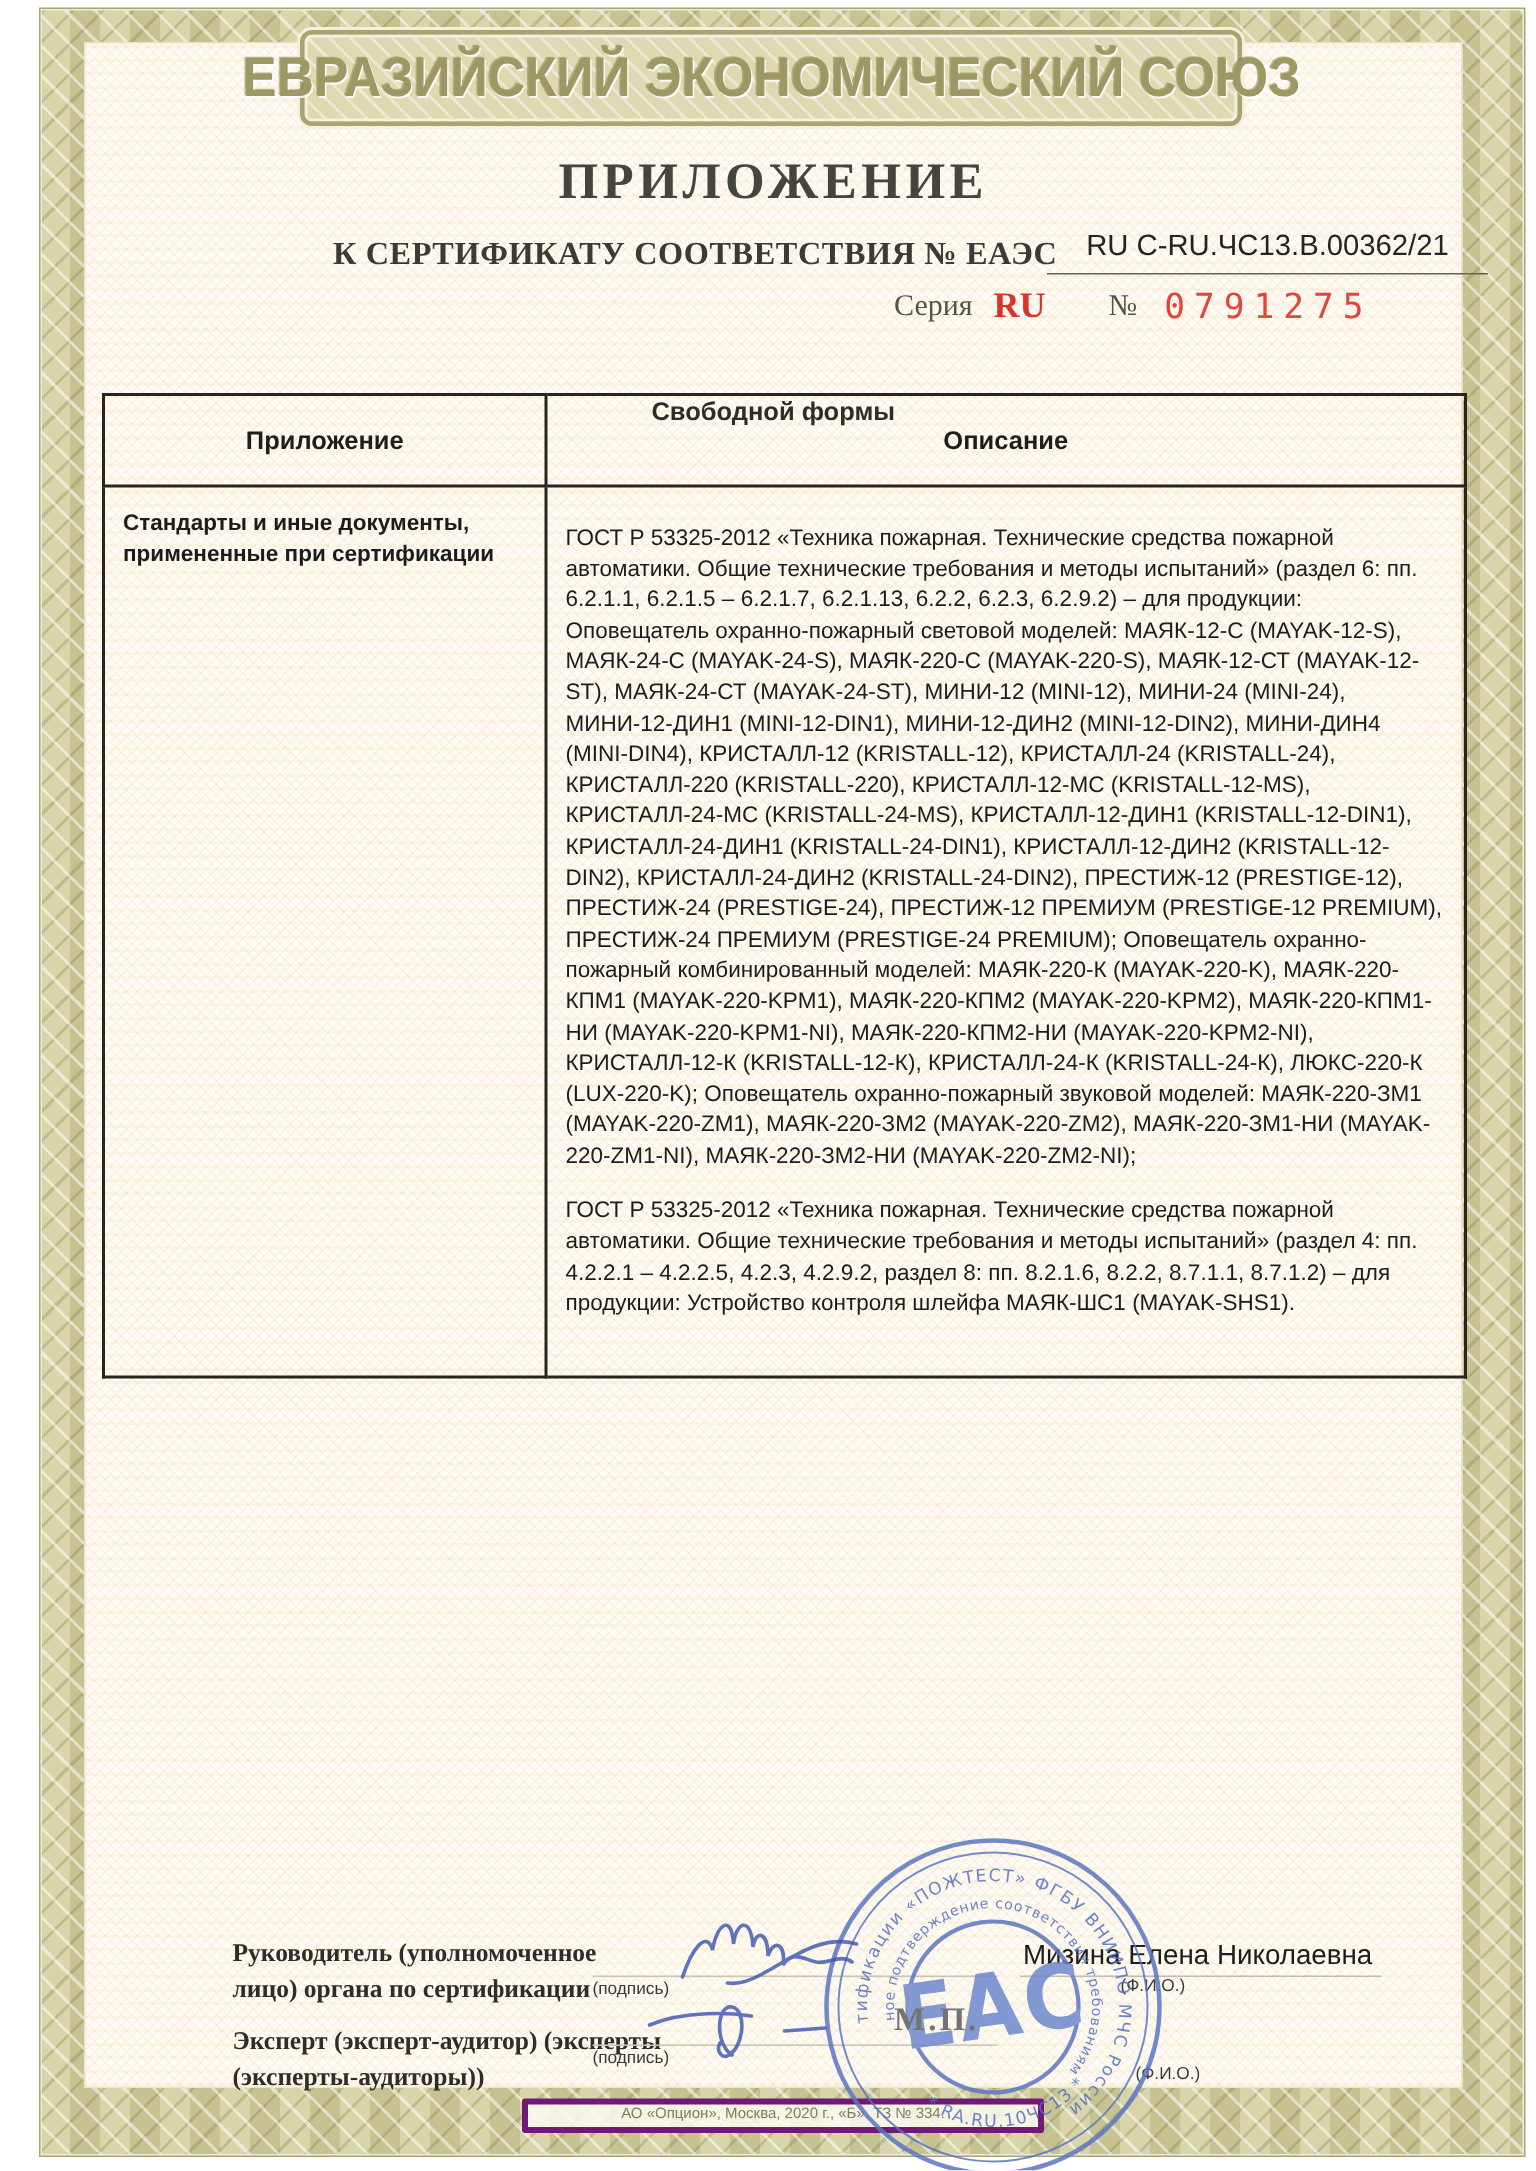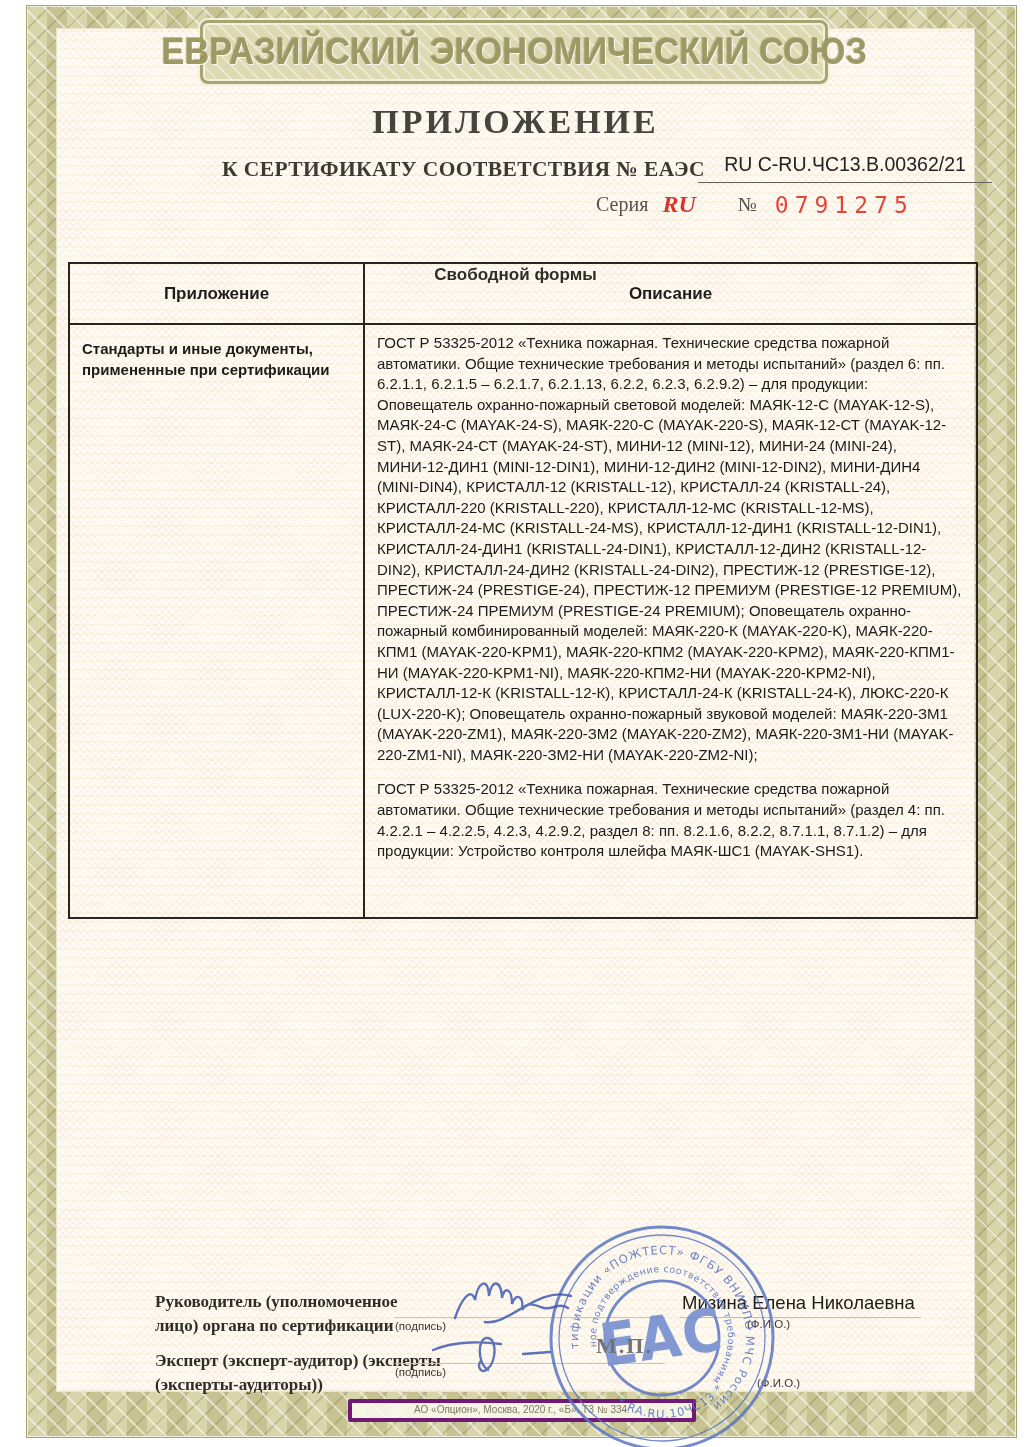--- a/index.html
+++ b/index.html
@@ -36,38 +36,38 @@
     font-family:"Liberation Serif",serif;font-weight:bold;font-size:34px;
     letter-spacing:3px;color:#45443e;}
   .cert-prefix{position:absolute;left:222px;top:157px;
     font-family:"Liberation Serif",serif;font-weight:bold;font-size:21.5px;
     color:#3b3a35;letter-spacing:.4px;}
   .cert-number{position:absolute;left:698px;top:153px;width:294px;text-align:center;
     font-size:19.5px;color:#232323;border-bottom:1.5px solid #63635c;padding-bottom:6px;}
   .series-line{position:absolute;left:596px;top:191px;display:flex;align-items:center;}
   .series-label{font-family:"Liberation Serif",serif;font-size:20px;color:#55524a;}
   .series-value{font-family:"Liberation Serif",serif;font-weight:bold;font-size:24px;
-    color:#d8352a;margin-left:14px;font-style:italic;}
+    color:#d8352a;margin-left:14px;}
   .num-sign{font-family:"Liberation Serif",serif;font-size:20px;color:#55524a;margin-left:42px;}
   .num-value{font-family:"DejaVu Sans Mono",monospace;font-size:23px;color:#e2463a;
     letter-spacing:6px;margin-left:18px;}
   .form-type{position:absolute;left:56px;top:226px;width:919px;text-align:center;
     font-weight:bold;font-size:17px;color:#2d2d28;margin-top:39px;}
   
   .doc-table{position:absolute;left:68px;top:262px;width:910px;height:651px;
     border-collapse:collapse;table-layout:fixed;}
   .doc-table th,.doc-table td{border:2.5px solid #26261f;vertical-align:top;}
   .doc-table th{height:57px;vertical-align:middle;text-align:center;
     font-size:17px;font-weight:bold;color:#1e1e1a;}
   .col1{width:291px;}
   .appendix-cell{padding:13px 10px 0 12px;font-weight:bold;font-size:15px;
     line-height:1.4;color:#1c1c18;}
   .desc-cell{padding:8px 12px 0 12px;}
   .desc-inner{height:584px;overflow:hidden;font-size:15px;line-height:20.6px;color:#1c1c18;}
-  .desc-inner p{margin:0 0 14px 0;}
+  .desc-inner p{margin:16px 0 14px 0;}
   
   .role{position:absolute;font-family:"Liberation Serif",serif;font-weight:600;
     font-size:17px;line-height:1.42;color:#2e2d26;}
   .role1{left:155px;top:1290px;width:268px;}
   .role2{left:155px;top:1349px;width:292px;}
   .sig-line{position:absolute;left:395px;width:270px;border-bottom:1px solid #c9c4b6;}
   .sig-line1{top:1295px;height:22px;}
   .sig-line2{top:1341px;height:22px;}
   .caption{position:absolute;font-size:11.5px;color:#3a3a34;text-align:left;width:270px;}
   .cap-sign1{left:395px;top:1320px;}

